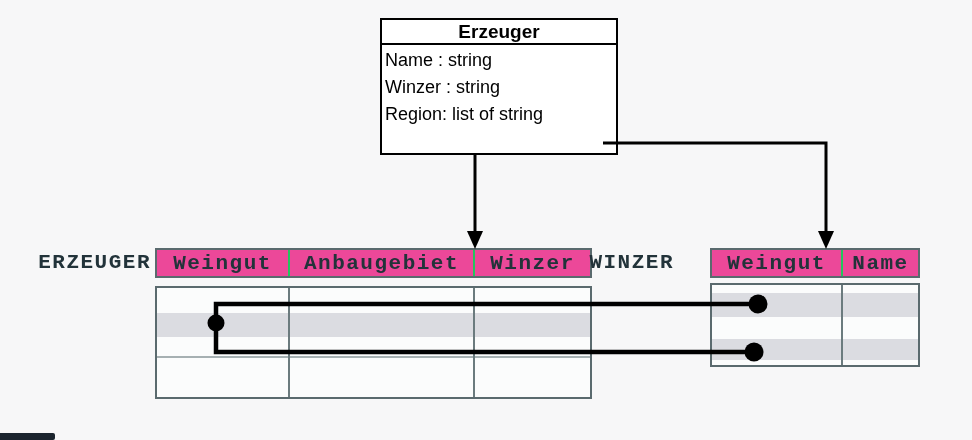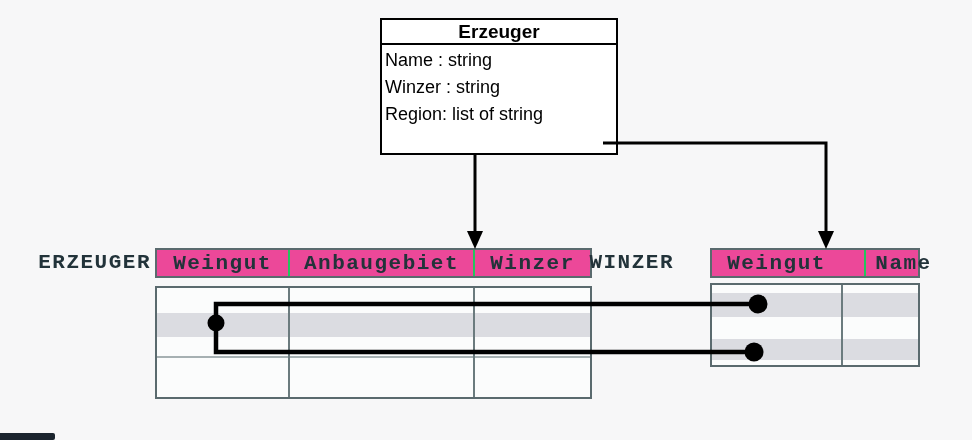--- a/index.html
+++ b/index.html
@@ -62,21 +62,21 @@
     <div class="hband" style="top:25px;height:24px;"></div>
     <div class="hline" style="top:68px;"></div>
     <div class="vdiv" style="left:131px;"></div>
     <div class="vdiv" style="left:316px;"></div>
   </div>
 
   <div class="tbl-label mono" style="left:528px;top:248px;width:146px;">WINZER</div>
 
   <div class="tbl-hdr" style="left:710px;top:248px;width:210px;">
     <div class="hcell mono" style="width:129px;">Weingut</div>
-    <div class="hcell mono" style="width:77px;margin-left:23px;">Name</div>
+    <div class="hcell mono" style="width:77px;">Name</div>
   </div>
 
   <div class="tbl-body" style="left:710px;top:283px;width:210px;height:84px;">
     <div class="hband" style="top:8px;height:24px;"></div>
     <div class="hband" style="top:54px;height:21px;"></div>
     <div class="vdiv" style="left:129px;"></div>
   </div>
 
   <svg class="overlay" width="972" height="440" viewBox="0 0 972 440">
 

